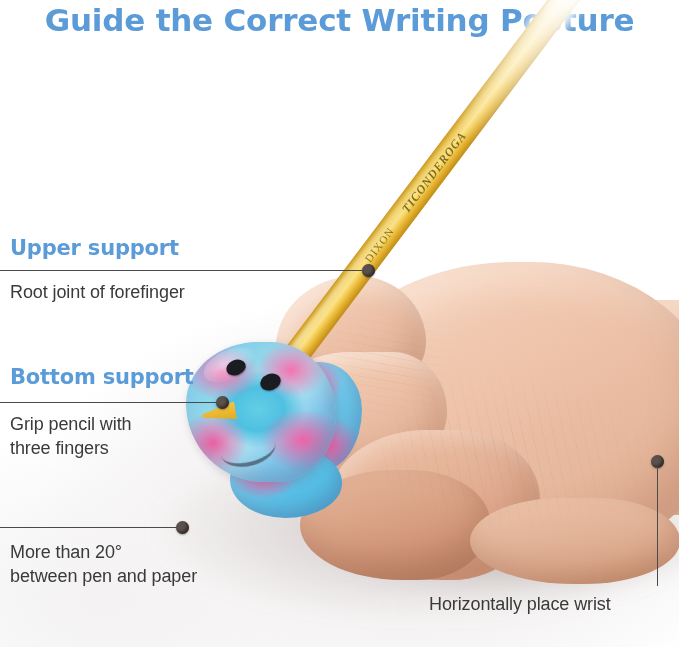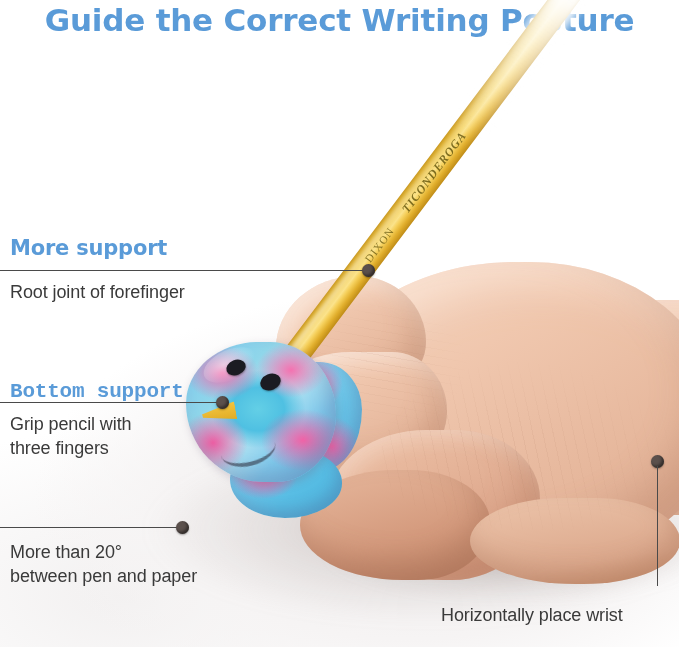--- a/index.html
+++ b/index.html
@@ -298,40 +298,40 @@
       <div class="sheen"></div>
       <div class="beak"></div>
       <div class="eye1"></div>
       <div class="eye2"></div>
       <div class="smile"></div>
     </div>
 
   </div>
 
   <div>
-    <div class="lbl-blue" style="left:10px;top:236px;">More support</div>
+    <div class="lbl-blue" style="left:10px;top:236px;">Upper support</div>
     <div class="leader" style="left:0px;top:270px;width:366px;"></div>
     <div class="dot" style="left:362px;top:264px;"></div>
     <div class="lbl-dark" style="left:10px;top:280px;text-align:right;">Root joint of forefinger</div>
   </div>
 
   <div>
-    <div class="lbl-blue" style="left:10px;top:380px;font-family:Liberation Mono, monospace;">Bottom support</div>
+    <div class="lbl-blue" style="left:10px;top:365px;">Bottom support</div>
     <div class="leader" style="left:0px;top:402px;width:220px;"></div>
     <div class="dot" style="left:216px;top:396px;"></div>
     <div class="lbl-dark" style="left:10px;top:412px;">Grip pencil with
 three fingers</div>
   </div>
 
   <div>
     <div class="leader" style="left:0px;top:527px;width:180px;"></div>
     <div class="dot" style="left:176px;top:521px;"></div>
     <div class="lbl-dark" style="left:10px;top:540px;">More than 20°
 between pen and paper</div>
   </div>
 
   <div>
     <div class="dot" style="left:651px;top:455px;"></div>
     <div class="leader-v" style="left:657px;top:466px;height:120px;"></div>
-    <div class="lbl-dark right" style="left:441px;top:592px;margin-top:11px;">Horizontally place wrist</div>
+    <div class="lbl-dark right" style="left:429px;top:592px;">Horizontally place wrist</div>
   </div>
 
 </div>
 
 </body></html>

